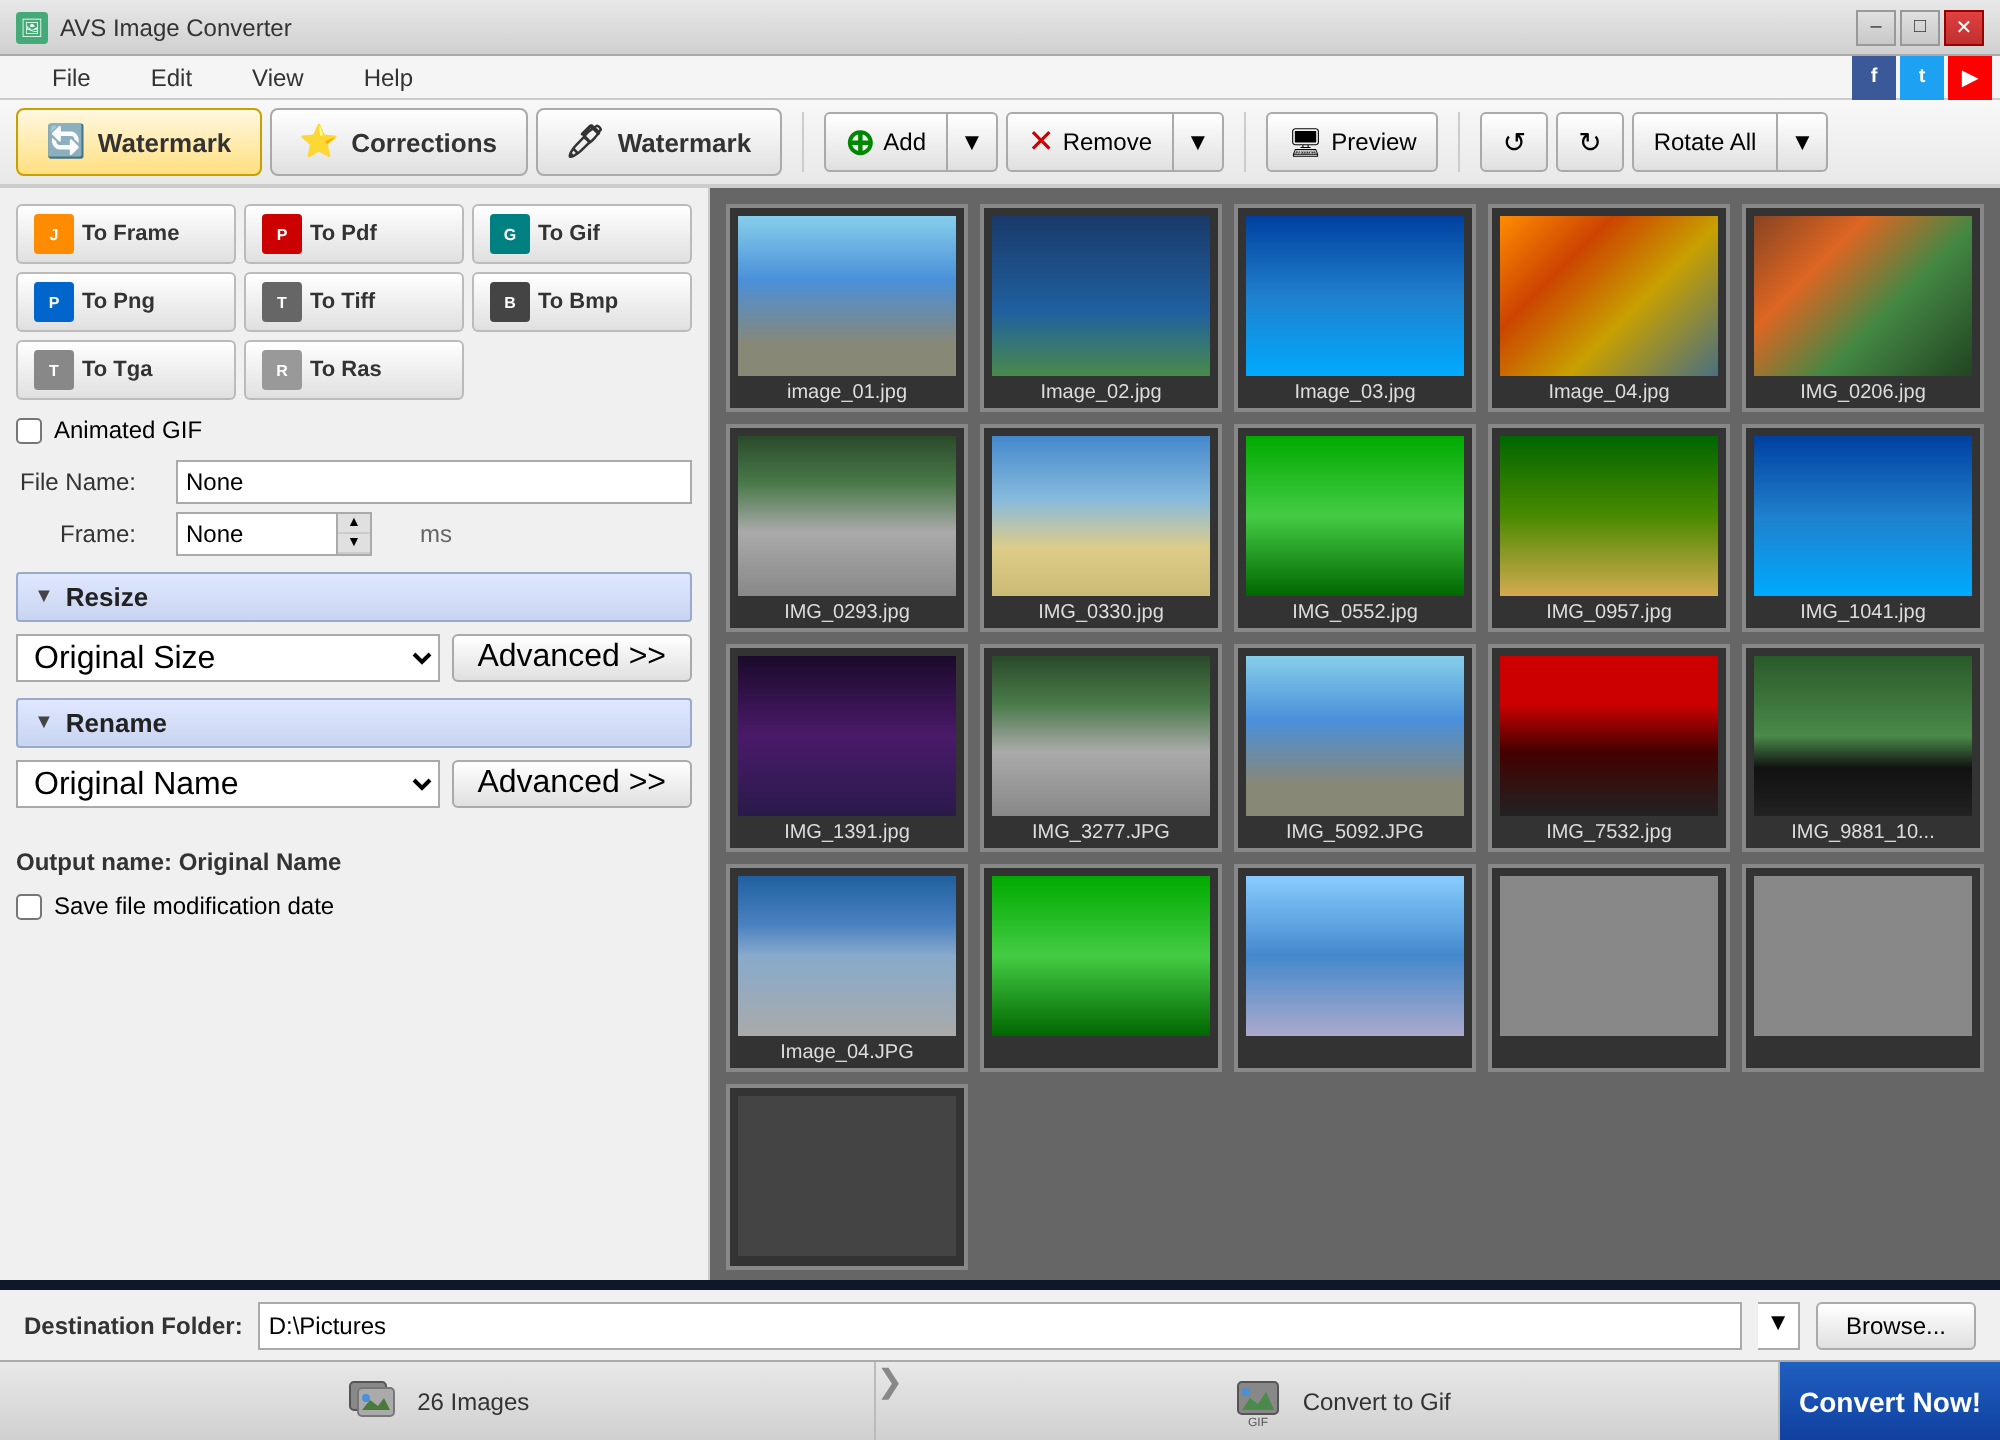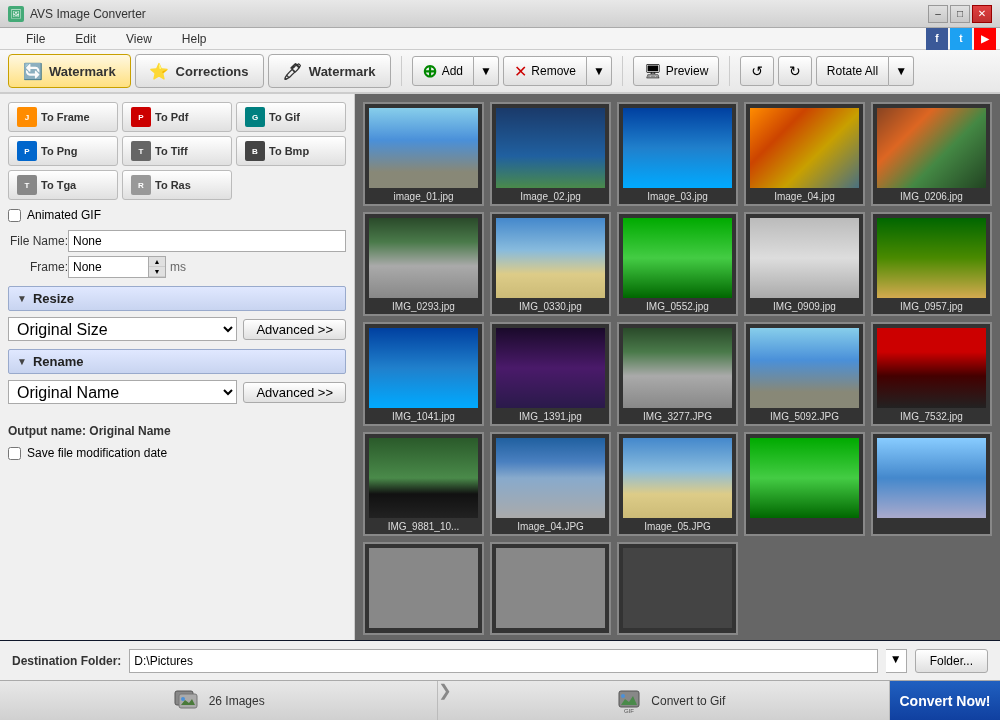--- a/index.html
+++ b/index.html
@@ -43,54 +43,54 @@
     .icon-jpeg { background: #ff8c00; color: white; border-radius: 2px; }
     .icon-pdf { background: #cc0000; color: white; border-radius: 2px; }
     .icon-gif { background: #008080; color: white; border-radius: 2px; }
     .icon-png { background: #0066cc; color: white; border-radius: 2px; }
     .icon-tiff { background: #666; color: white; border-radius: 2px; }
     .icon-bmp { background: #444; color: white; border-radius: 2px; }
     .icon-tga { background: #888; color: white; border-radius: 2px; }
     .icon-ras { background: #999; color: white; border-radius: 2px; }
 
     .checkbox-row { display: flex; align-items: center; gap: 6px; margin: 8px 0; }
-    .field-row { display: flex; align-items: center; gap: 0; margin: 4px 0; }
+    .field-row { display: flex; align-items: center; gap: 20px; margin: 4px 0; }
     .field-label { font-size: 12px; color: #333; min-width: 60px; text-align: right; }
     .field-input { flex: 1; height: 22px; border: 1px solid #aaa; background: white; padding: 0 4px; font-size: 12px; }
     .field-spin { display: flex; }
     .field-spin input { width: 80px; height: 22px; border: 1px solid #aaa; border-right: none; background: white; padding: 0 4px; font-size: 12px; }
     .field-spin .spin-btns { display: flex; flex-direction: column; border: 1px solid #aaa; background: #e0e0e0; }
     .spin-btn { width: 16px; height: 10px; display: flex; align-items: center; justify-content: center; font-size: 7px; cursor: pointer; border-bottom: 1px solid #ccc; }
     .field-unit { font-size: 12px; color: #666; margin-left: 4px; }
 
     .section-header { display: flex; align-items: center; gap: 6px; background: linear-gradient(to bottom, #e0e8ff, #c8d4f0); border: 1px solid #99aacc; padding: 4px 8px; margin: 8px 0 6px 0; border-radius: 2px; cursor: pointer; }
     .section-arrow { font-size: 10px; color: #444; }
     .section-title { font-size: 13px; font-weight: bold; color: #222; }
 
     .dropdown-row { display: flex; align-items: center; gap: 6px; margin: 4px 0; }
     .dropdown { flex: 1; height: 24px; border: 1px solid #aaa; background: white; padding: 0 4px; font-size: 16px; }
-    .advanced-btn { padding: 2px 12px; background: linear-gradient(to bottom, #fff, #e0e0e0); border: 1px solid #aaa; border-radius: 3px; cursor: pointer; font-size: 13px; white-space: nowrap; }
+    .advanced-btn { padding: 2px 12px; background: linear-gradient(to bottom, #fff, #e0e0e0); border: 1px solid #aaa; border-radius: 3px; cursor: pointer; font-size: 16px; white-space: nowrap; }
 
     .output-name-row { margin: 20px 0 8px 0; font-size: 12px; color: #333; }
     .output-name-row span { font-weight: bold; }
 
     
     .right-panel { flex: 1; background: #555; overflow: hidden; display: flex; flex-direction: column; }
     .image-grid { flex: 1; overflow-y: auto; padding: 8px; display: grid; grid-template-columns: repeat(5, 1fr); gap: 6px; background: #666; }
     .image-cell { background: #333; border: 2px solid #888; display: flex; flex-direction: column; align-items: center; cursor: pointer; padding: 4px 4px 2px 4px; }
     .image-thumb { width: 100%; height: 80px; object-fit: cover; background: #555; display: flex; align-items: center; justify-content: center; overflow: hidden; }
     .image-name { font-size: 10px; color: #ddd; margin-top: 3px; text-align: center; word-break: break-all; }
 
     
     .image-grid::-webkit-scrollbar { width: 14px; }
     .image-grid::-webkit-scrollbar-track { background: #888; }
     .image-grid::-webkit-scrollbar-thumb { background: #aaa; border: 1px solid #ccc; }
 
     
-    .bottom-bar { height: 40px; background: #f0f0f0; border-top: 1px solid #0f172a; display: flex; align-items: center; padding: 0 12px; gap: 8px; }
+    .bottom-bar { height: 40px; background: #f0f0f0; border-top: 5px solid #0f172a; display: flex; align-items: center; padding: 0 12px; gap: 8px; }
     .dest-label { font-size: 12px; font-weight: bold; color: #333; white-space: nowrap; }
     .dest-input { flex: 1; height: 24px; border: 1px solid #aaa; background: white; padding: 0 4px; font-size: 12px; }
     .dest-arrow { padding: 2px 4px; background: white; border: 1px solid #aaa; border-left: none; height: 24px; cursor: pointer; }
     .browse-btn { padding: 2px 14px; background: linear-gradient(to bottom, #fff, #e0e0e0); border: 1px solid #aaa; border-radius: 3px; cursor: pointer; font-size: 12px; height: 24px; }
 
     
     .convert-bar { height: 40px; background: linear-gradient(to bottom, #e8e8e8, #d0d0d0); border-top: 1px solid #aaa; display: flex; align-items: stretch; }
     .convert-step { flex: 1; display: flex; align-items: center; justify-content: center; gap: 8px; padding: 0 16px; border-right: 1px solid #bbb; }
     .convert-step-icon { width: 28px; height: 28px; display: flex; align-items: center; justify-content: center; }
     .step-label { font-size: 12px; color: #333; }
@@ -296,24 +296,20 @@
         </div>
         <div class="image-cell">
           <div class="image-thumb" style="background: linear-gradient(rgb(68, 136, 204) 0%, rgb(136, 187, 221) 40%, rgb(221, 204, 136) 70%, rgb(204, 187, 119) 100%); width: 100%; height: 80px;"></div>
           <div class="image-name">IMG_0330.jpg</div>
         </div>
         <div class="image-cell">
           <div class="image-thumb" style="background: linear-gradient(rgb(0, 170, 0) 0%, rgb(68, 204, 68) 50%, rgb(0, 102, 0) 100%); width: 100%; height: 80px;"></div>
           <div class="image-name">IMG_0552.jpg</div>
         </div>
         <div class="image-cell">
-          <div class="image-thumb" style="background: linear-gradient(rgb(187, 187, 187) 0%, rgb(221, 221, 221) 50%, rgb(170, 170, 170) 100%); width: 100%; height: 80px;"></div>
-          <div class="image-name">IMG_0909.jpg</div>
-        </div>
-        <div class="image-cell">
           <div class="image-thumb" style="background: linear-gradient(rgb(0, 102, 0) 0%, rgb(74, 138, 0) 50%, rgb(212, 170, 80) 100%); width: 100%; height: 80px;"></div>
           <div class="image-name">IMG_0957.jpg</div>
         </div>
         <div class="image-cell">
           <div class="image-thumb" style="background: linear-gradient(rgb(0, 64, 160) 0%, rgb(32, 128, 204) 50%, rgb(0, 170, 255) 100%); width: 100%; height: 80px;"></div>
           <div class="image-name">IMG_1041.jpg</div>
         </div>
         <div class="image-cell">
           <div class="image-thumb" style="background: linear-gradient(rgb(26, 10, 42) 0%, rgb(74, 26, 106) 50%, rgb(42, 26, 74) 100%); width: 100%; height: 80px;"></div>
           <div class="image-name">IMG_1391.jpg</div>
@@ -330,24 +326,20 @@
           <div class="image-thumb" style="background: linear-gradient(rgb(204, 0, 0) 30%, rgb(68, 0, 0) 60%, rgb(34, 34, 34) 100%); width: 100%; height: 80px;"></div>
           <div class="image-name">IMG_7532.jpg</div>
         </div>
         <div class="image-cell">
           <div class="image-thumb" style="background: linear-gradient(rgb(42, 90, 42) 0%, rgb(74, 138, 74) 50%, rgb(17, 17, 17) 70%, rgb(34, 34, 34) 100%); width: 100%; height: 80px;"></div>
           <div class="image-name">IMG_9881_10...</div>
         </div>
         <div class="image-cell">
           <div class="image-thumb" style="background: linear-gradient(rgb(32, 96, 160) 0%, rgb(74, 128, 192) 30%, rgb(136, 170, 204) 50%, rgb(170, 170, 170) 100%); width: 100%; height: 80px;"></div>
           <div class="image-name">Image_04.JPG</div>
-        </div>
-        <div class="image-cell">
-          <div class="image-thumb" style="background: linear-gradient(rgb(68, 136, 204) 0%, rgb(136, 187, 221) 40%, rgb(221, 204, 136) 70%, rgb(204, 187, 119) 100%); width: 100%; height: 80px;"></div>
-          <div class="image-name">Image_05.JPG</div>
         </div>
         <div class="image-cell">
           <div class="image-thumb" style="background: linear-gradient(rgb(0, 170, 0) 0%, rgb(68, 204, 68) 50%, rgb(0, 102, 0) 100%); width: 100%; height: 80px;"></div>
           <div class="image-name"></div>
         </div>
         <div class="image-cell">
           <div class="image-thumb" style="background: linear-gradient(rgb(136, 204, 255) 0%, rgb(68, 136, 204) 50%, rgb(170, 170, 204) 100%); width: 100%; height: 80px;"></div>
           <div class="image-name"></div>
         </div>
         <div class="image-cell">
@@ -363,21 +355,21 @@
           <div class="image-name"></div>
         </div>
       </div>
   </div>
 </div>
 
 <div class="bottom-bar">
   <span class="dest-label">Destination Folder:</span>
   <input class="dest-input" type="text" value="D:\Pictures" style="">
   <div class="dest-arrow">▼</div>
-  <button class="browse-btn">Folder...</button>
+  <button class="browse-btn">Browse...</button>
 </div>
 
 <div class="convert-bar">
   <div class="convert-step">
     <div class="convert-step-icon">
       <svg width="28" height="28" viewBox="0 0 28 28">
         <rect x="2" y="4" width="18" height="14" rx="2" fill="#888" stroke="#555" stroke-width="1"></rect>
         <rect x="6" y="7" width="18" height="14" rx="2" fill="#aaa" stroke="#777" stroke-width="1"></rect>
         <circle cx="10" cy="12" r="2" fill="#4a90d9"></circle>
         <polygon points="8,18 12,13 16,16 19,12 22,18" fill="#4a7a3a"></polygon>

